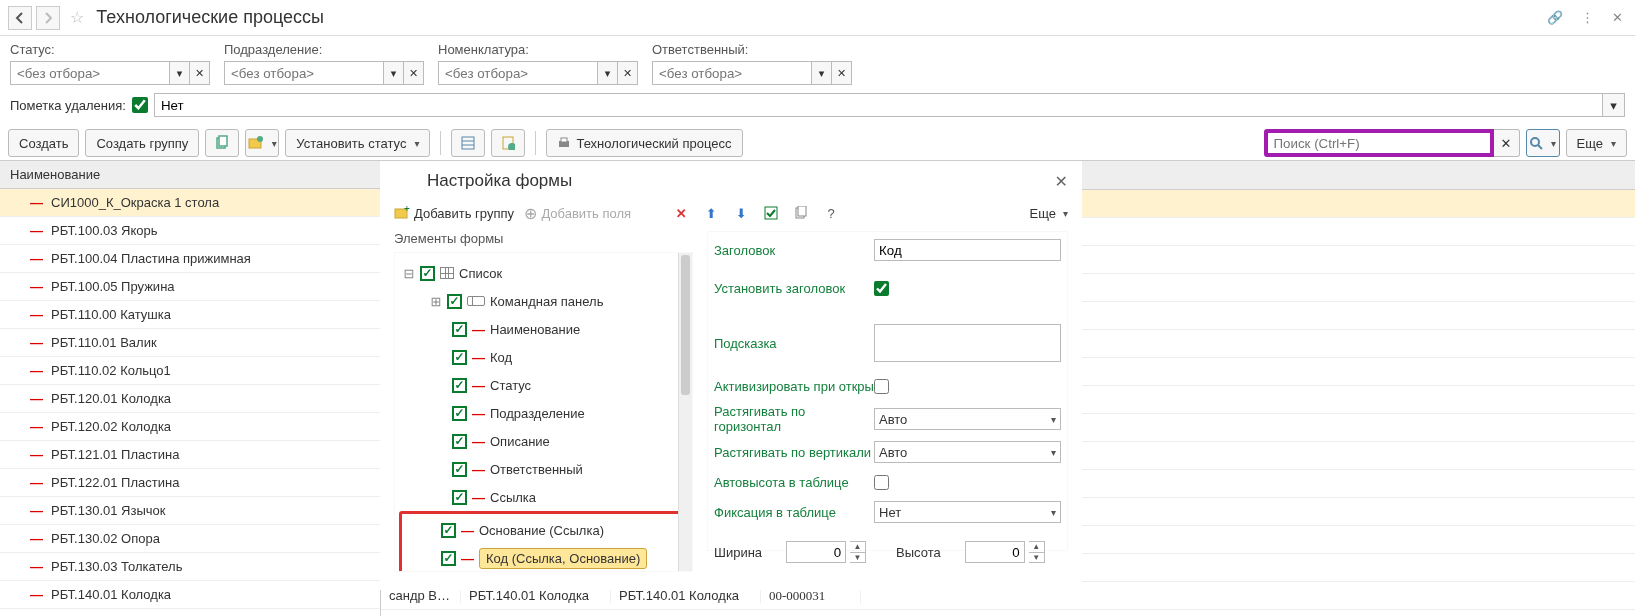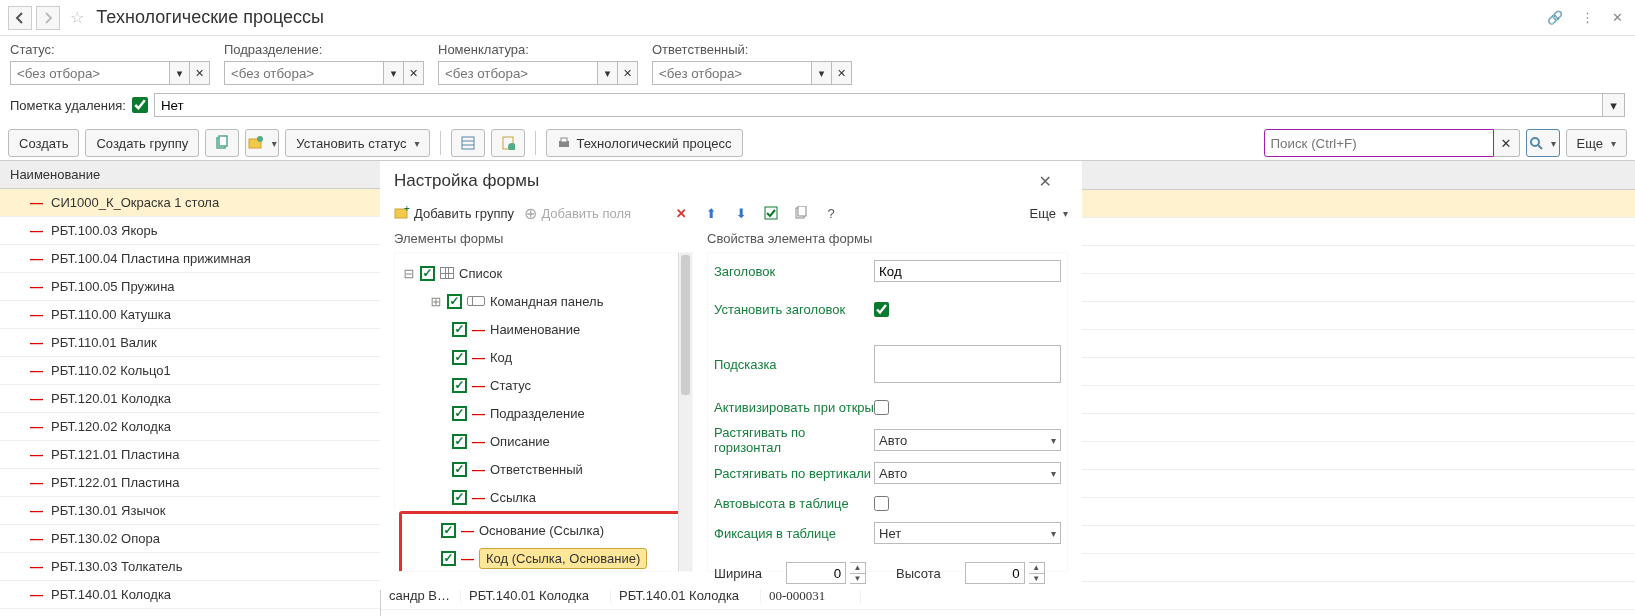--- a/index.html
+++ b/index.html
@@ -96,21 +96,21 @@
     cursor:pointer;
     gap:5px;
     font-size:13px;
   }
   .btn.icon-only { width:34px; padding:0;}
   .dd-caret { font-size:10px; margin-left:3px; color:#555;}
   .divider { width:1px; height:24px; background:#ccc; margin:0 4px;}
   .toolbar-right { margin-left:auto; display:flex; gap:6px; align-items:center;}
   .search-input {
     width: 230px; height:28px;
-    border:1px solid #a21caf;
+    border:4px solid #a21caf;
     border-radius:3px 0 0 3px;
     padding:0 6px;
     color:#14532d;
   }
   .search-clear{
     width:26px;height:28px;border:1px solid #bbb;border-left:none;
     background:#f7f7f7;border-radius:0 3px 3px 0;
     display:flex;align-items:center;justify-content:center;cursor:pointer;
   }
 
@@ -171,22 +171,23 @@
   .dialog {
     position:absolute;
     left:380px; top:160px;
     width:702px; height:430px;
     background:#fff;
     border-top:1px solid #ccc;
     z-index:50;
   }
   .dlg-title {
     display:flex; align-items:center;
-    padding: 10px 30px 8px 14px;
+    padding: 10px 14px 8px 14px;
     font-size:17px;
+    margin-left:33px;
   }
   .dlg-close { margin-left:auto; cursor:pointer; color:#666; font-size:16px;}
   .dlg-toolbar {
     display:flex; align-items:center;
     padding: 4px 14px 8px 14px;
     gap:10px;
   }
   .dlg-toolbar .grp { display:flex; align-items:center; gap:4px; cursor:pointer;}
   .dlg-toolbar .grp.disabled { color:#aaa; cursor:default;}
   .dlg-toolbar .iconbtn { width:20px;height:20px; display:flex;align-items:center;justify-content:center; cursor:pointer;}
@@ -685,21 +686,20 @@
             </div>
           </div>
         </div>
         <div class="tree-scroll">
             <div class="thumb"></div>
           </div>
       </div>
     </div>
 
     <div class="dlg-right">
-      <span class="dlg-col-label">Свойства элемента формы</span>
       <div class="props">
         <div class="prop-row">
           <span class="prop-label">Заголовок</span>
           <input class="prop-input" value="Код" style="">
         </div>
         <div style="height:8px"></div>
         <div class="prop-row">
           <span class="prop-label">Установить заголовок</span>
           <input type="checkbox" checked="" class="prop-check" style="">
         </div>

